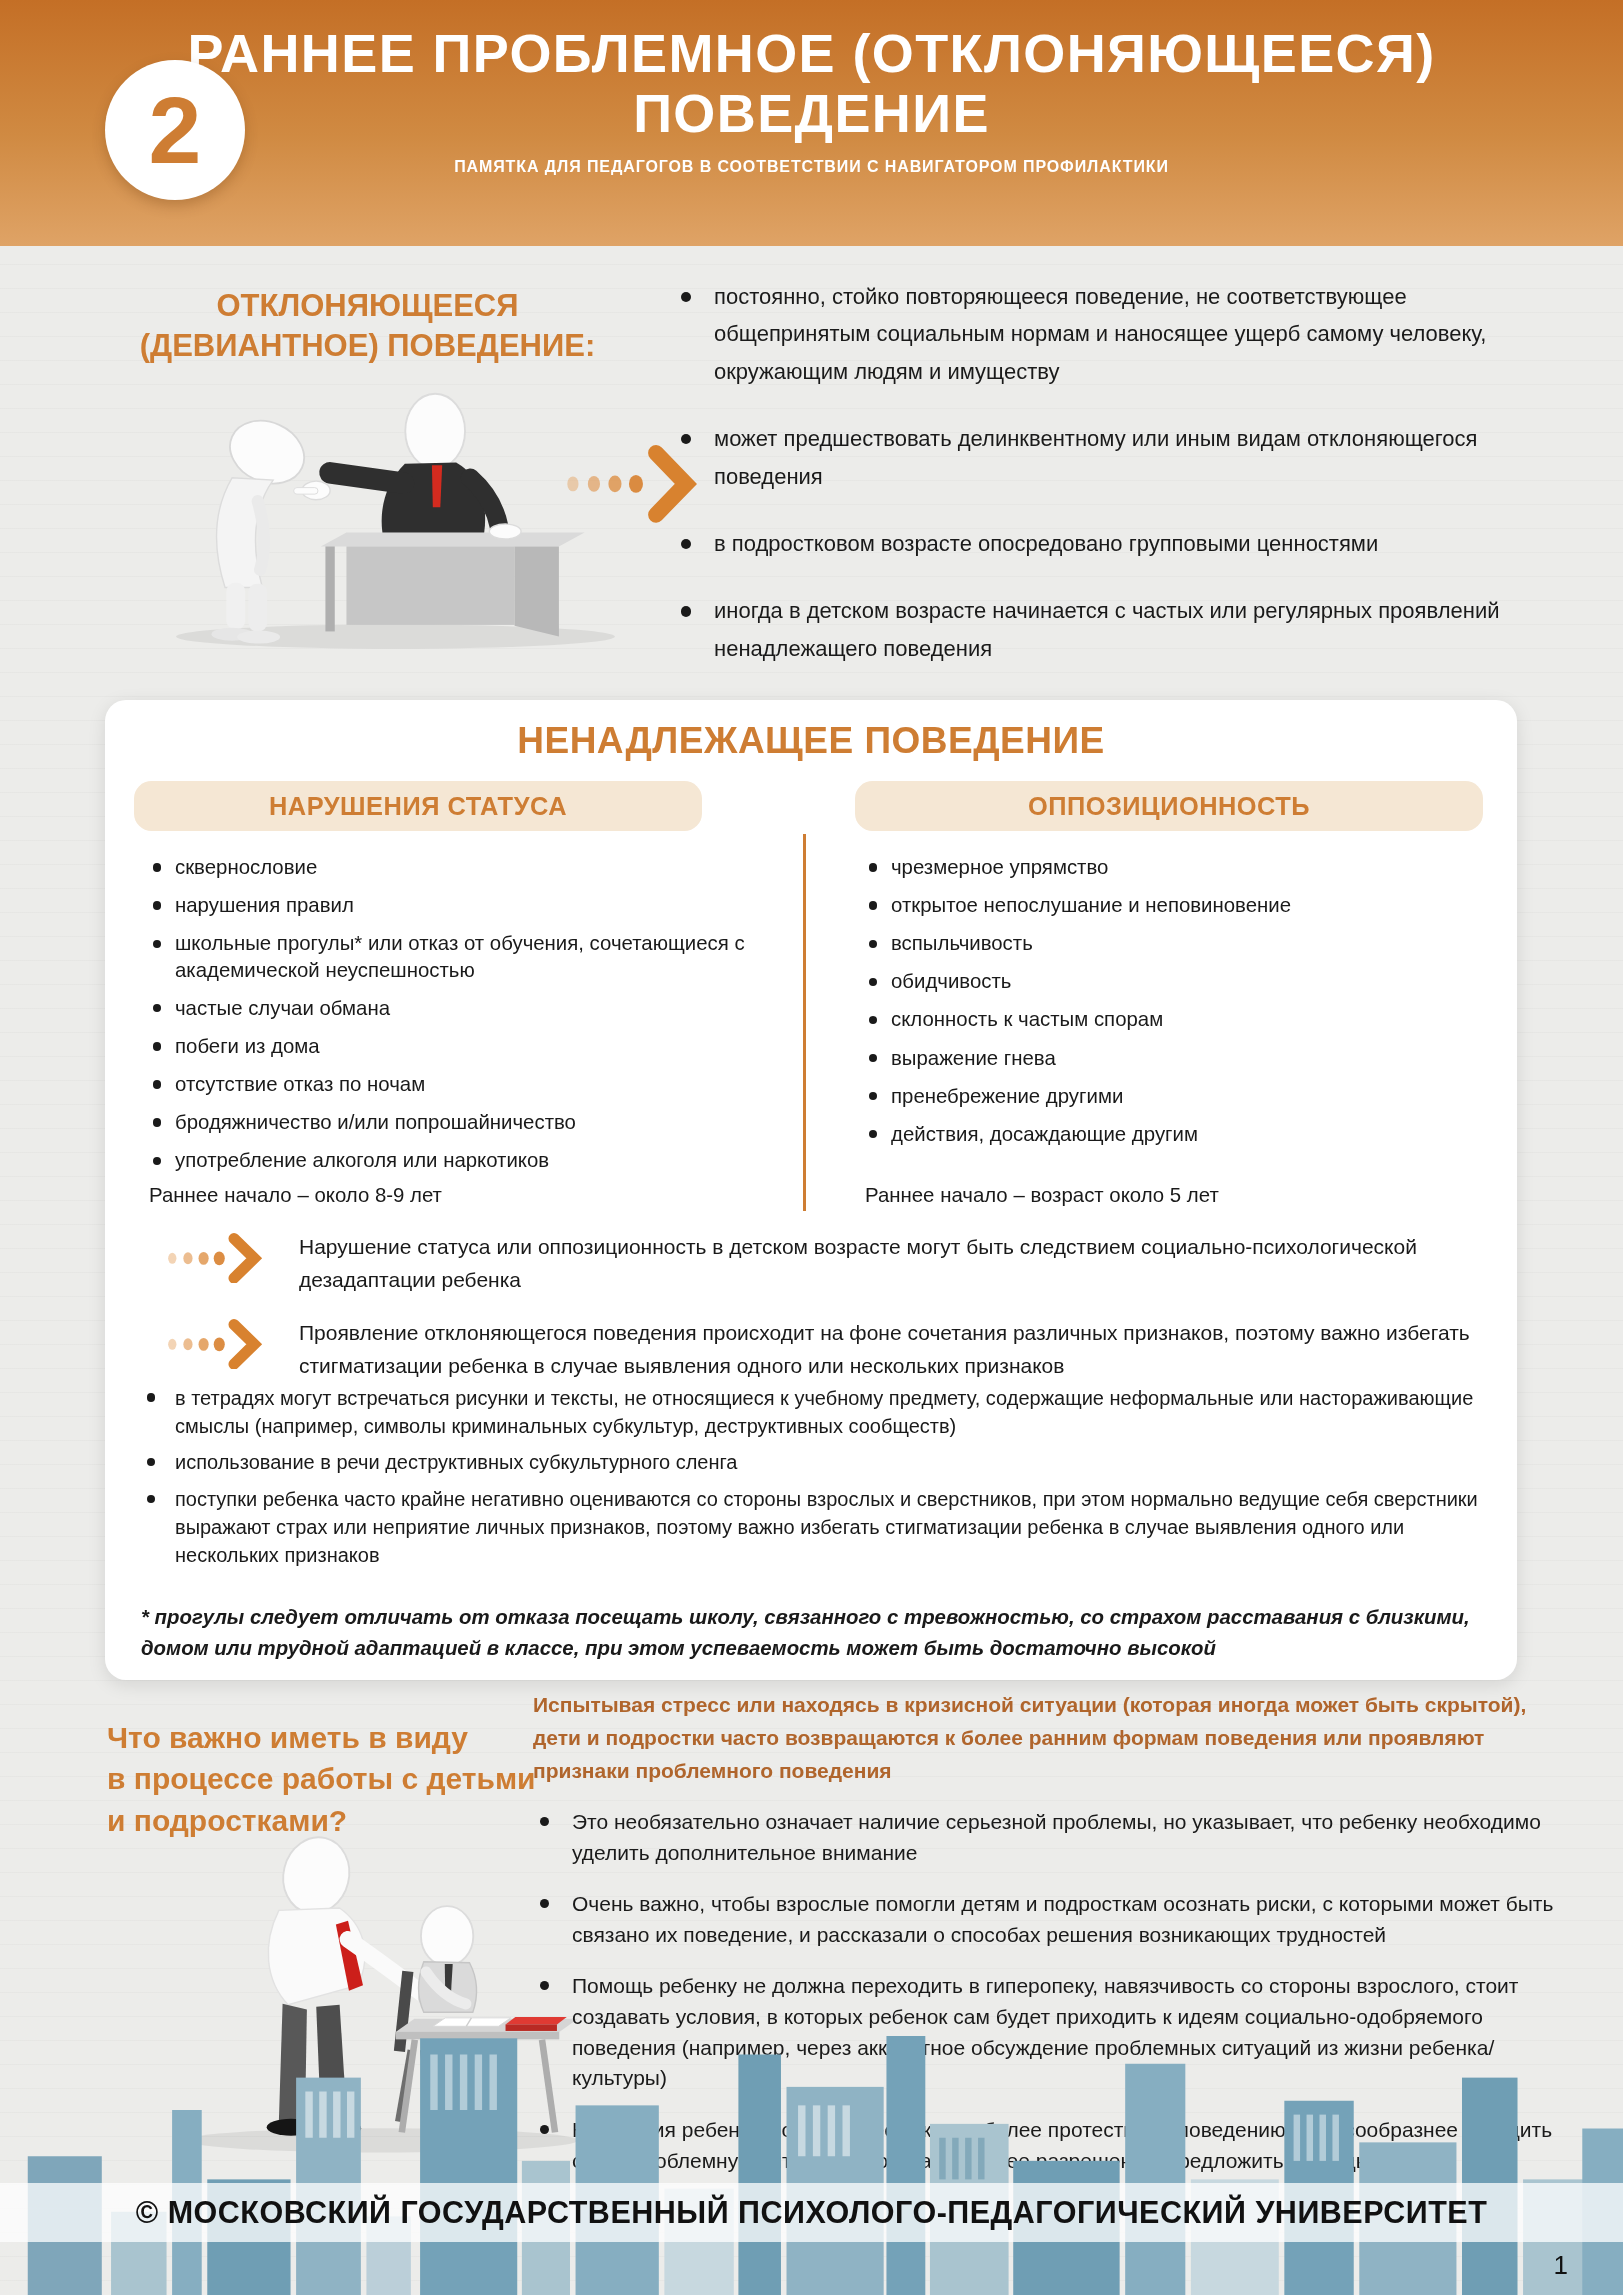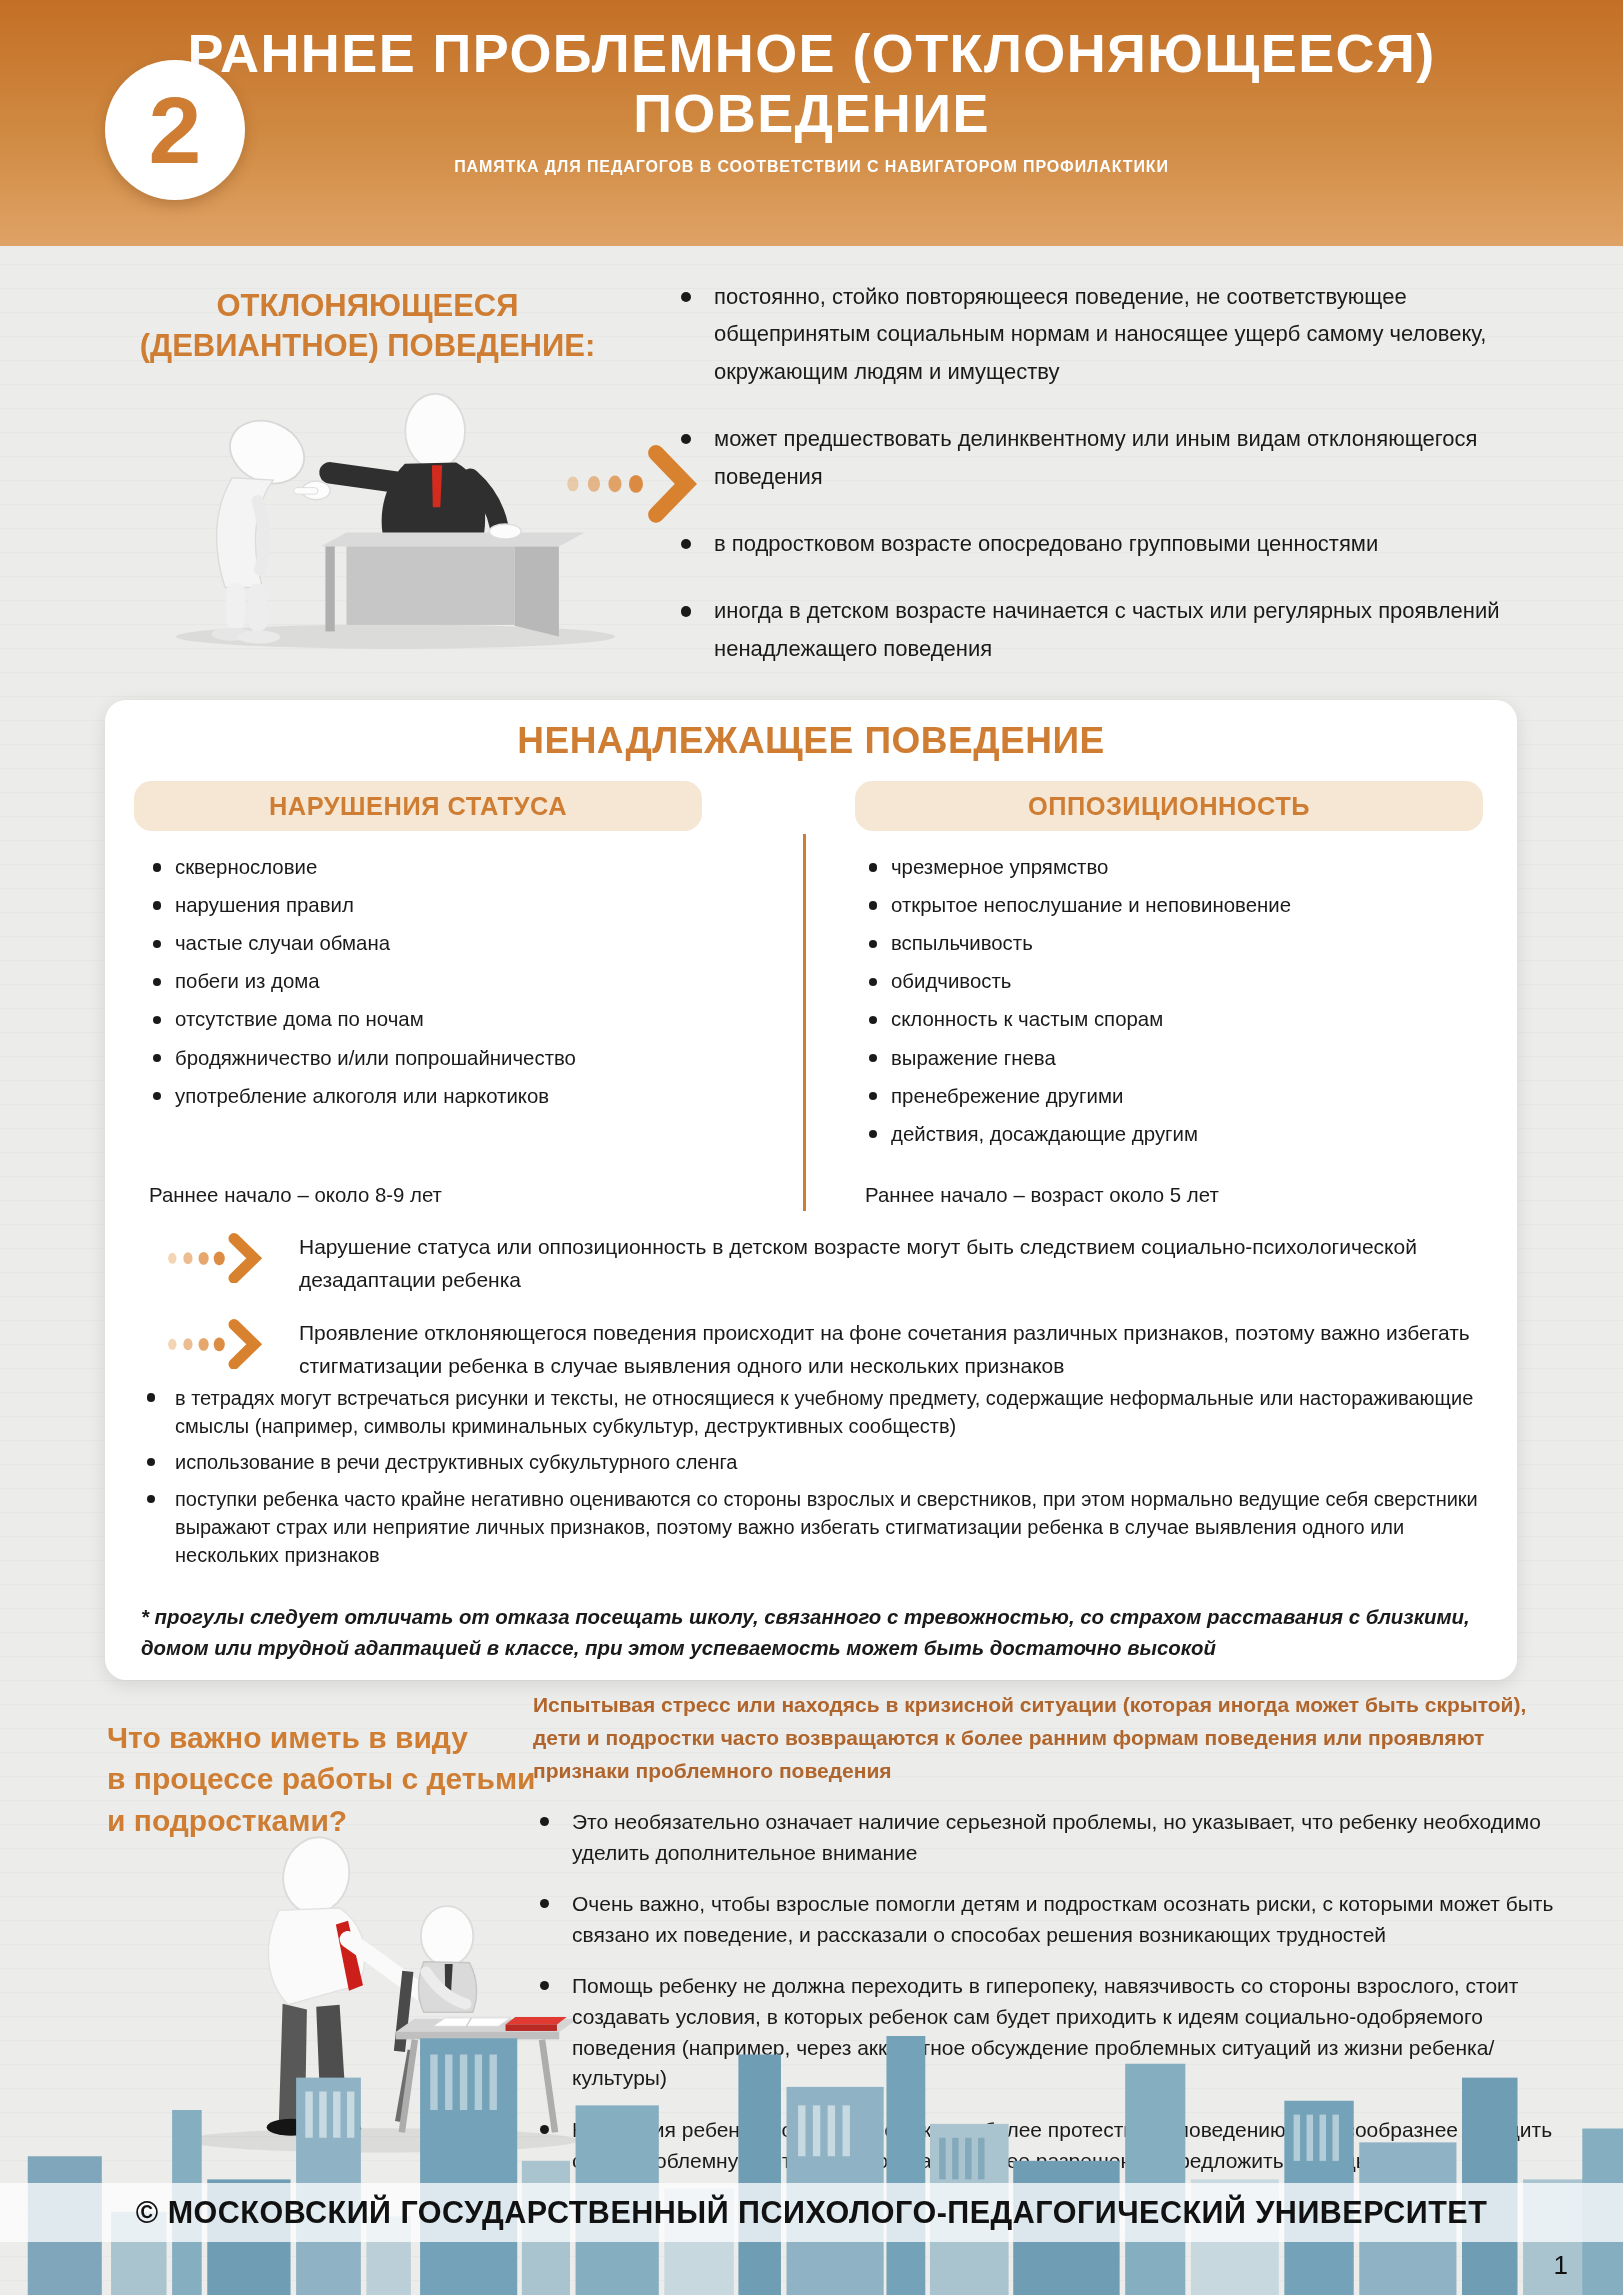--- a/index.html
+++ b/index.html
@@ -167,23 +167,24 @@
   <div class="card">
     <div class="card-title">НЕНАДЛЕЖАЩЕЕ ПОВЕДЕНИЕ</div>
 
     <div class="pill pill-left">НАРУШЕНИЯ СТАТУСА</div>
     <div class="pill pill-right">ОППОЗИЦИОННОСТЬ</div>
     <div class="divider"></div>
 
     <ul class="col-list col-left">
       <li>сквернословие</li>
       <li>нарушения правил</li>
+      <li>школьные прогулы* или отказ от обучения, сочетающиеся с академической неуспешностью</li>
       <li>частые случаи обмана</li>
       <li>побеги из дома</li>
-      <li>отсутствие дома по ночам</li>
+      <li>отсутствие отказ по ночам</li>
       <li>бродяжничество и/или попрошайничество</li>
       <li>употребление алкоголя или наркотиков</li>
     </ul>
 
     <ul class="col-list col-right">
       <li>чрезмерное упрямство</li>
       <li>открытое непослушание и неповиновение</li>
       <li>вспыльчивость</li>
       <li>обидчивость</li>
       <li>склонность к частым спорам</li>

